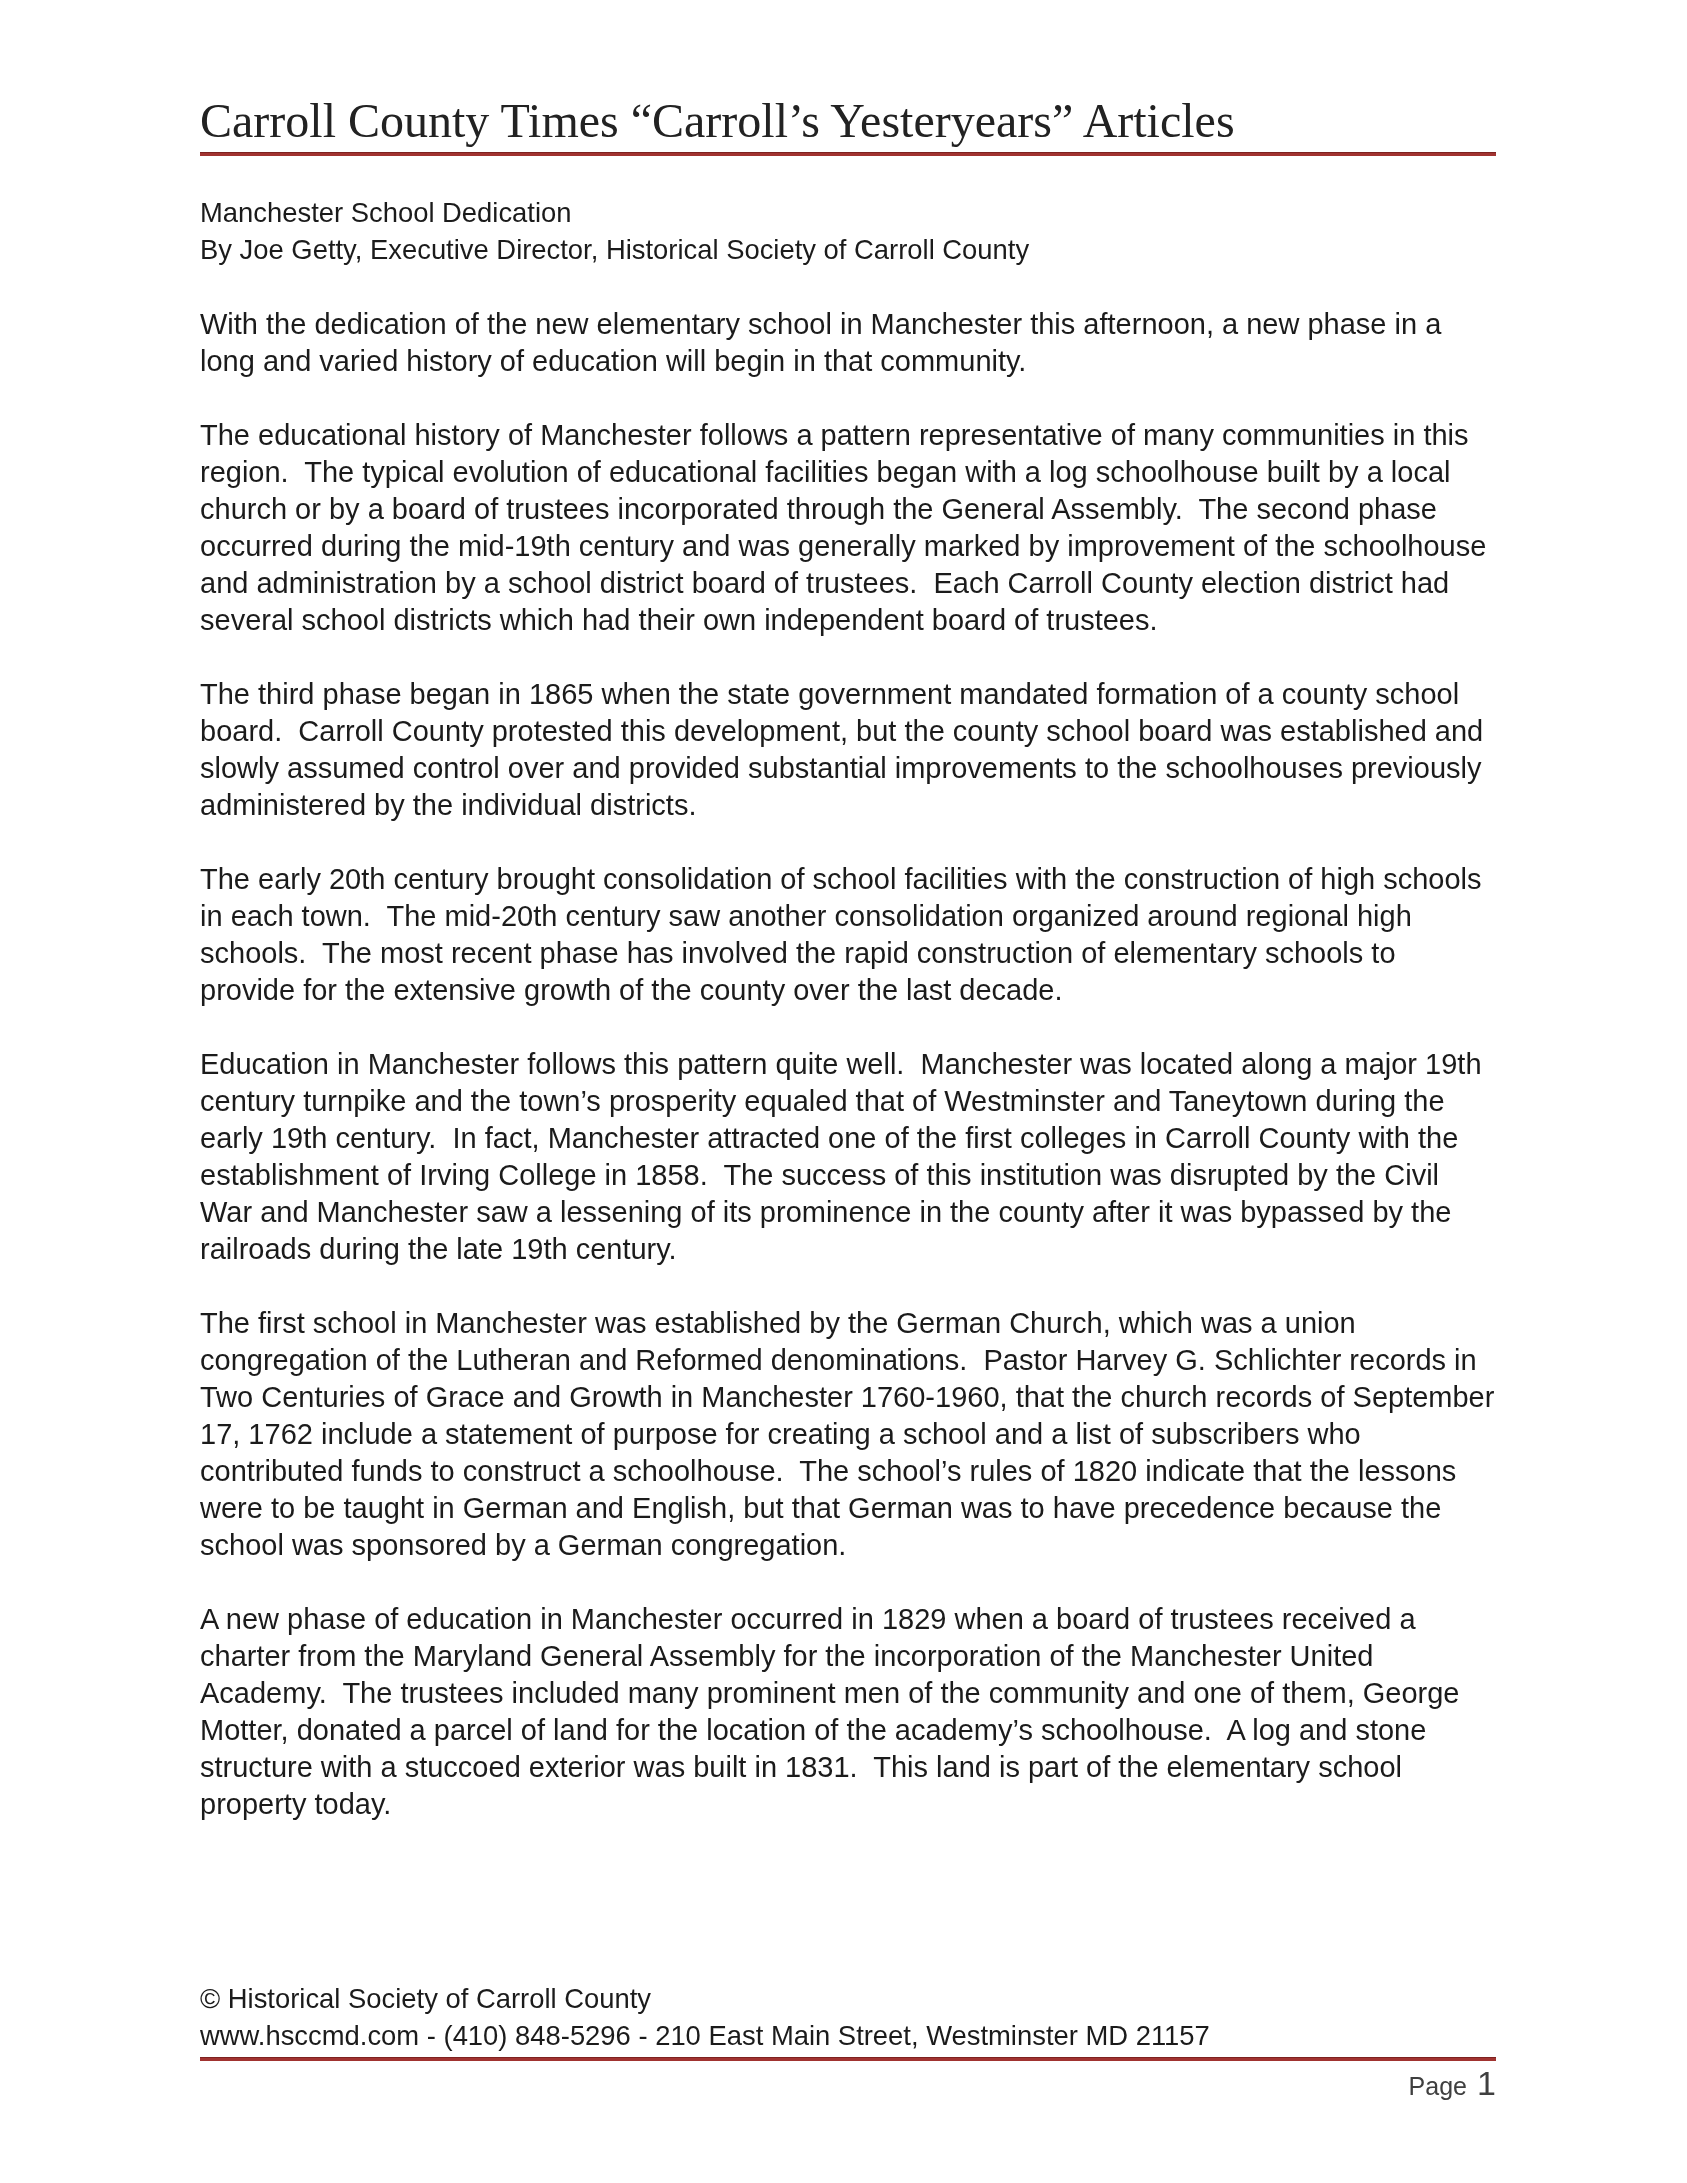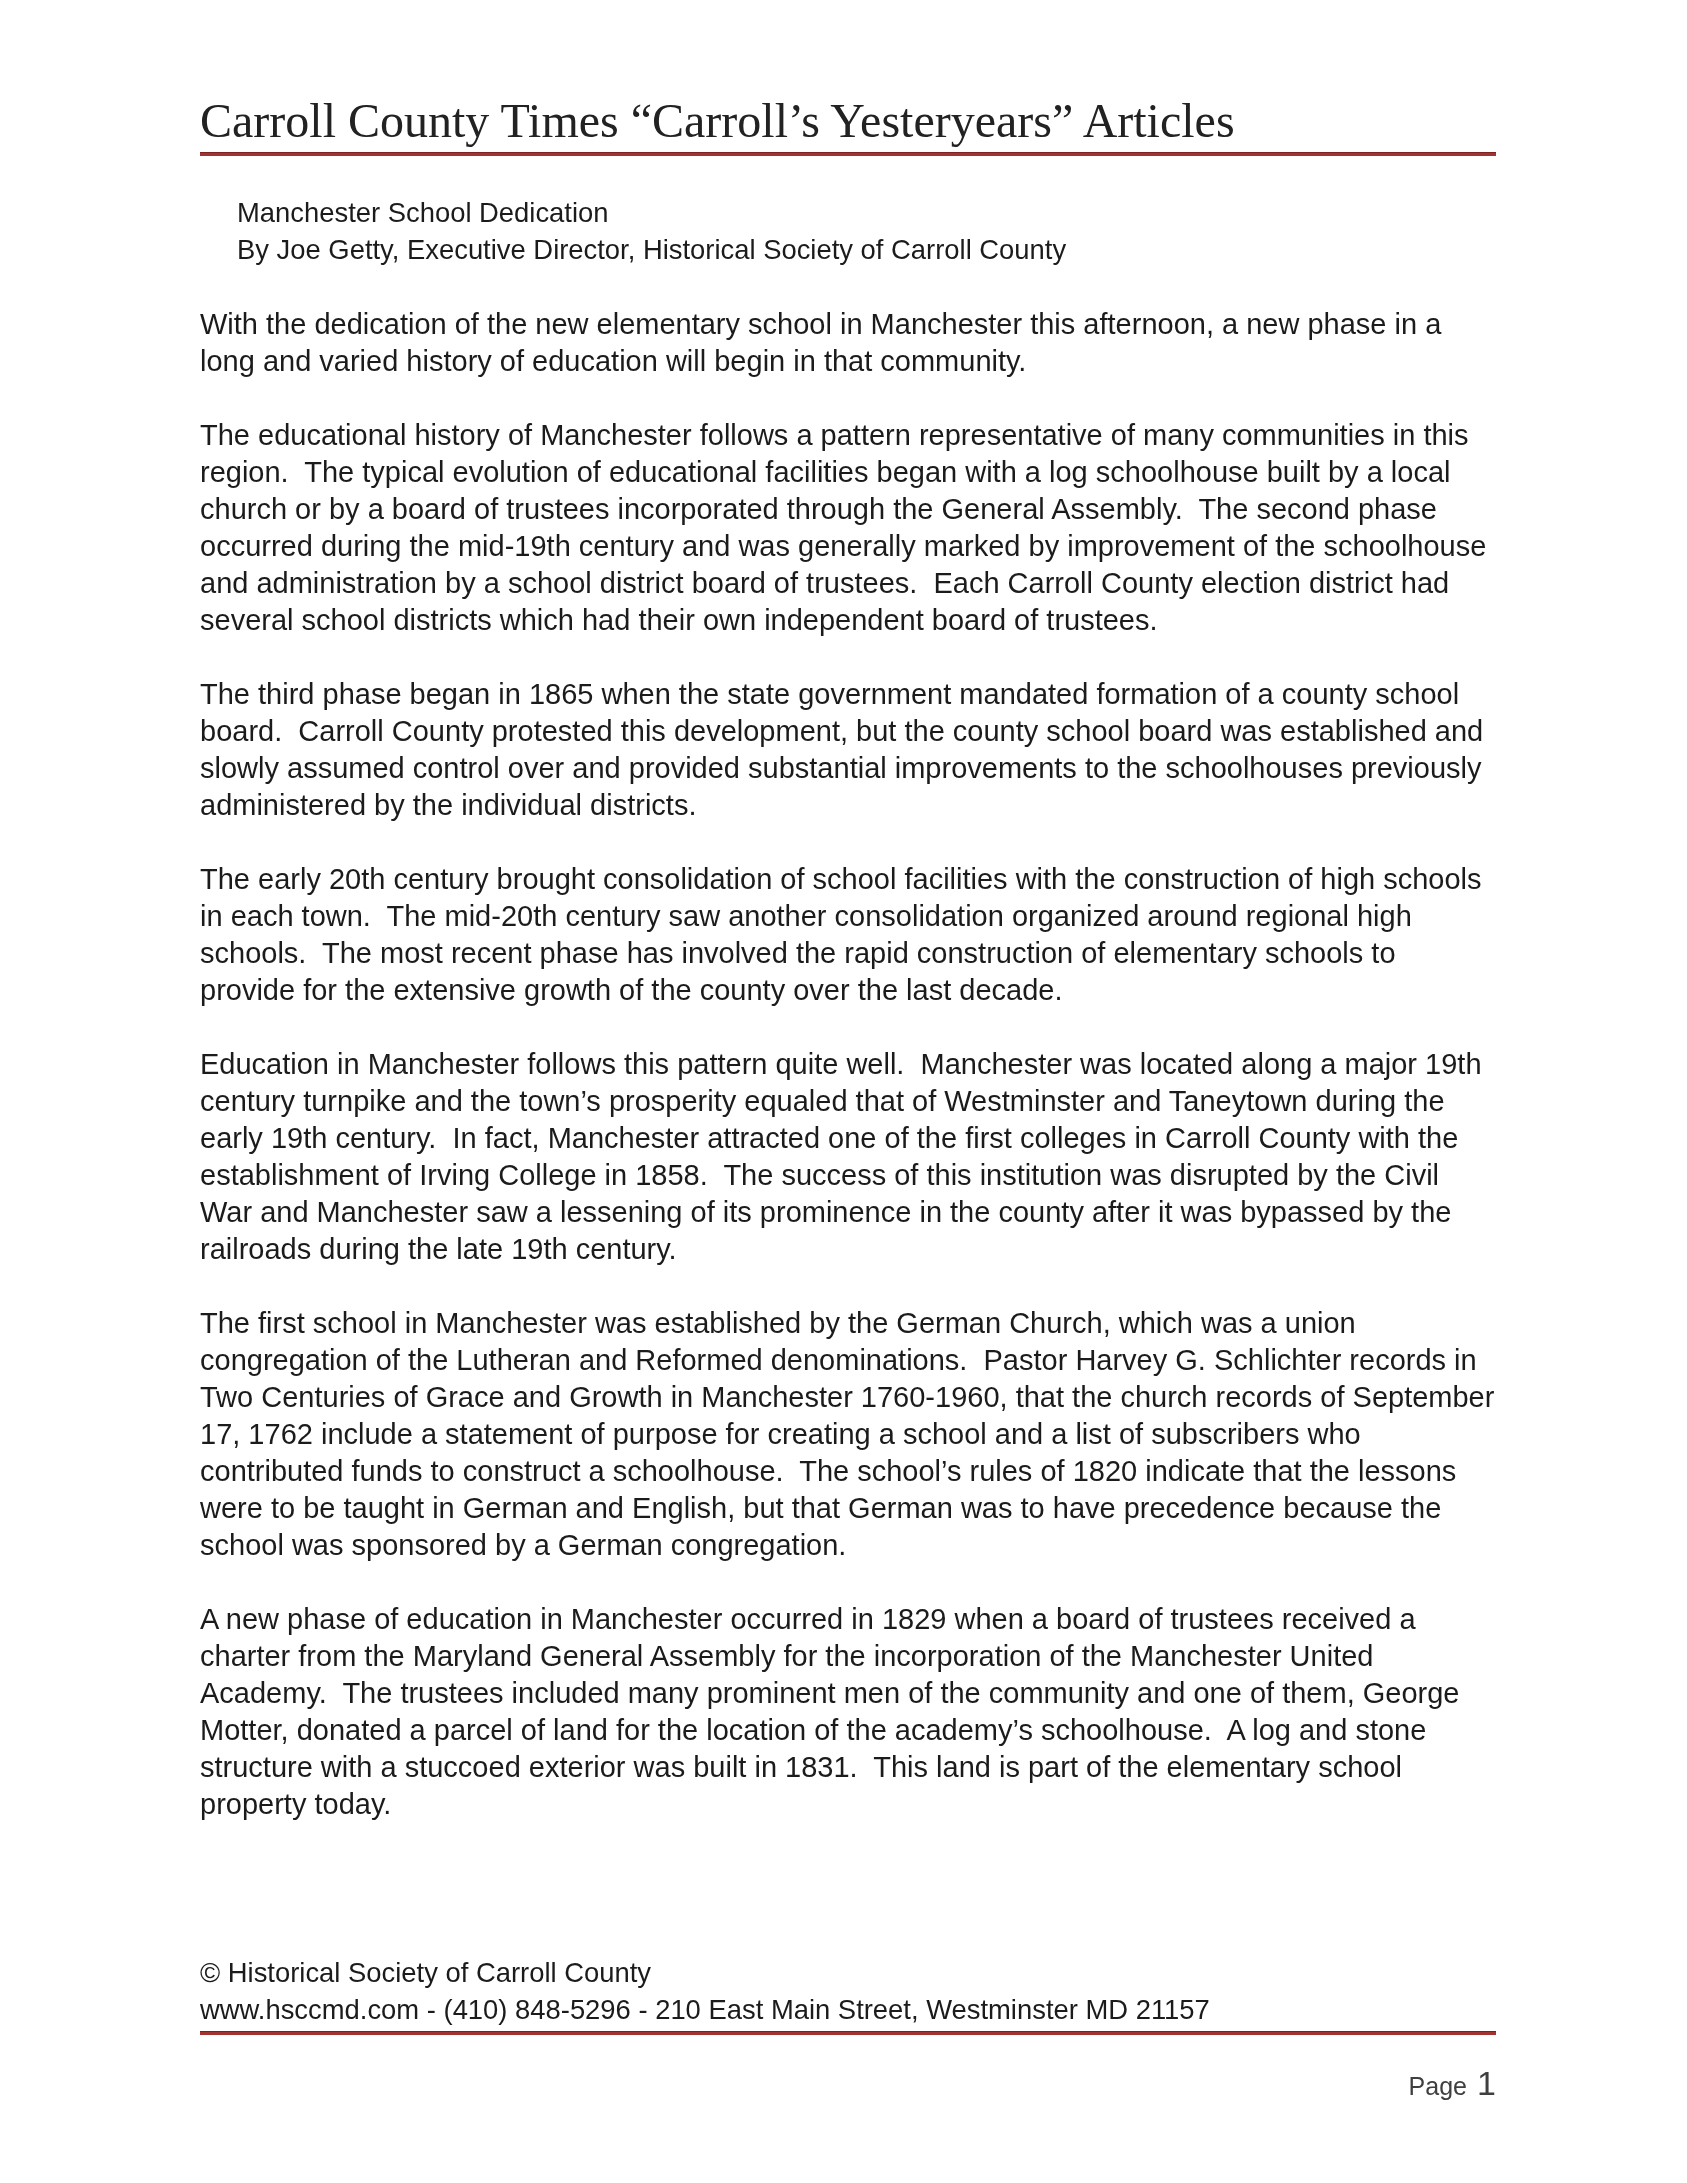--- a/index.html
+++ b/index.html
@@ -33,21 +33,20 @@
   .header-rule {
     height: 2.8px;
     background: #a13330;
     border-top: 0.7px solid #7d2220;
     margin-top: 4.2px;
   }
   .meta-block {
     margin-top: 38px;
     font-size: 27.4px;
     line-height: 37px;
-    margin-left: 37px;
   }
   .meta-line {
     white-space: pre-wrap;
   }
   .article-body {
     margin-top: 1.4px;
   }
   .article-body p {
     margin: 37px 0 0 0;
     font-size: 29px;
@@ -63,21 +62,21 @@
     line-height: 37px;
     white-space: pre-wrap;
   }
   .footer-rule {
     height: 2.8px;
     background: #a13330;
     border-top: 0.7px solid #7d2220;
     margin-top: 2.8px;
   }
   .page-number-row {
-    margin-top: 29px;
+    margin-top: 3px;
     text-align: right;
     color: #3f3f3f;
   }
   .page-number-label {
     font-size: 25px;
   }
   .page-number-value {
     font-size: 34px;
     margin-left: 7px;
   }

